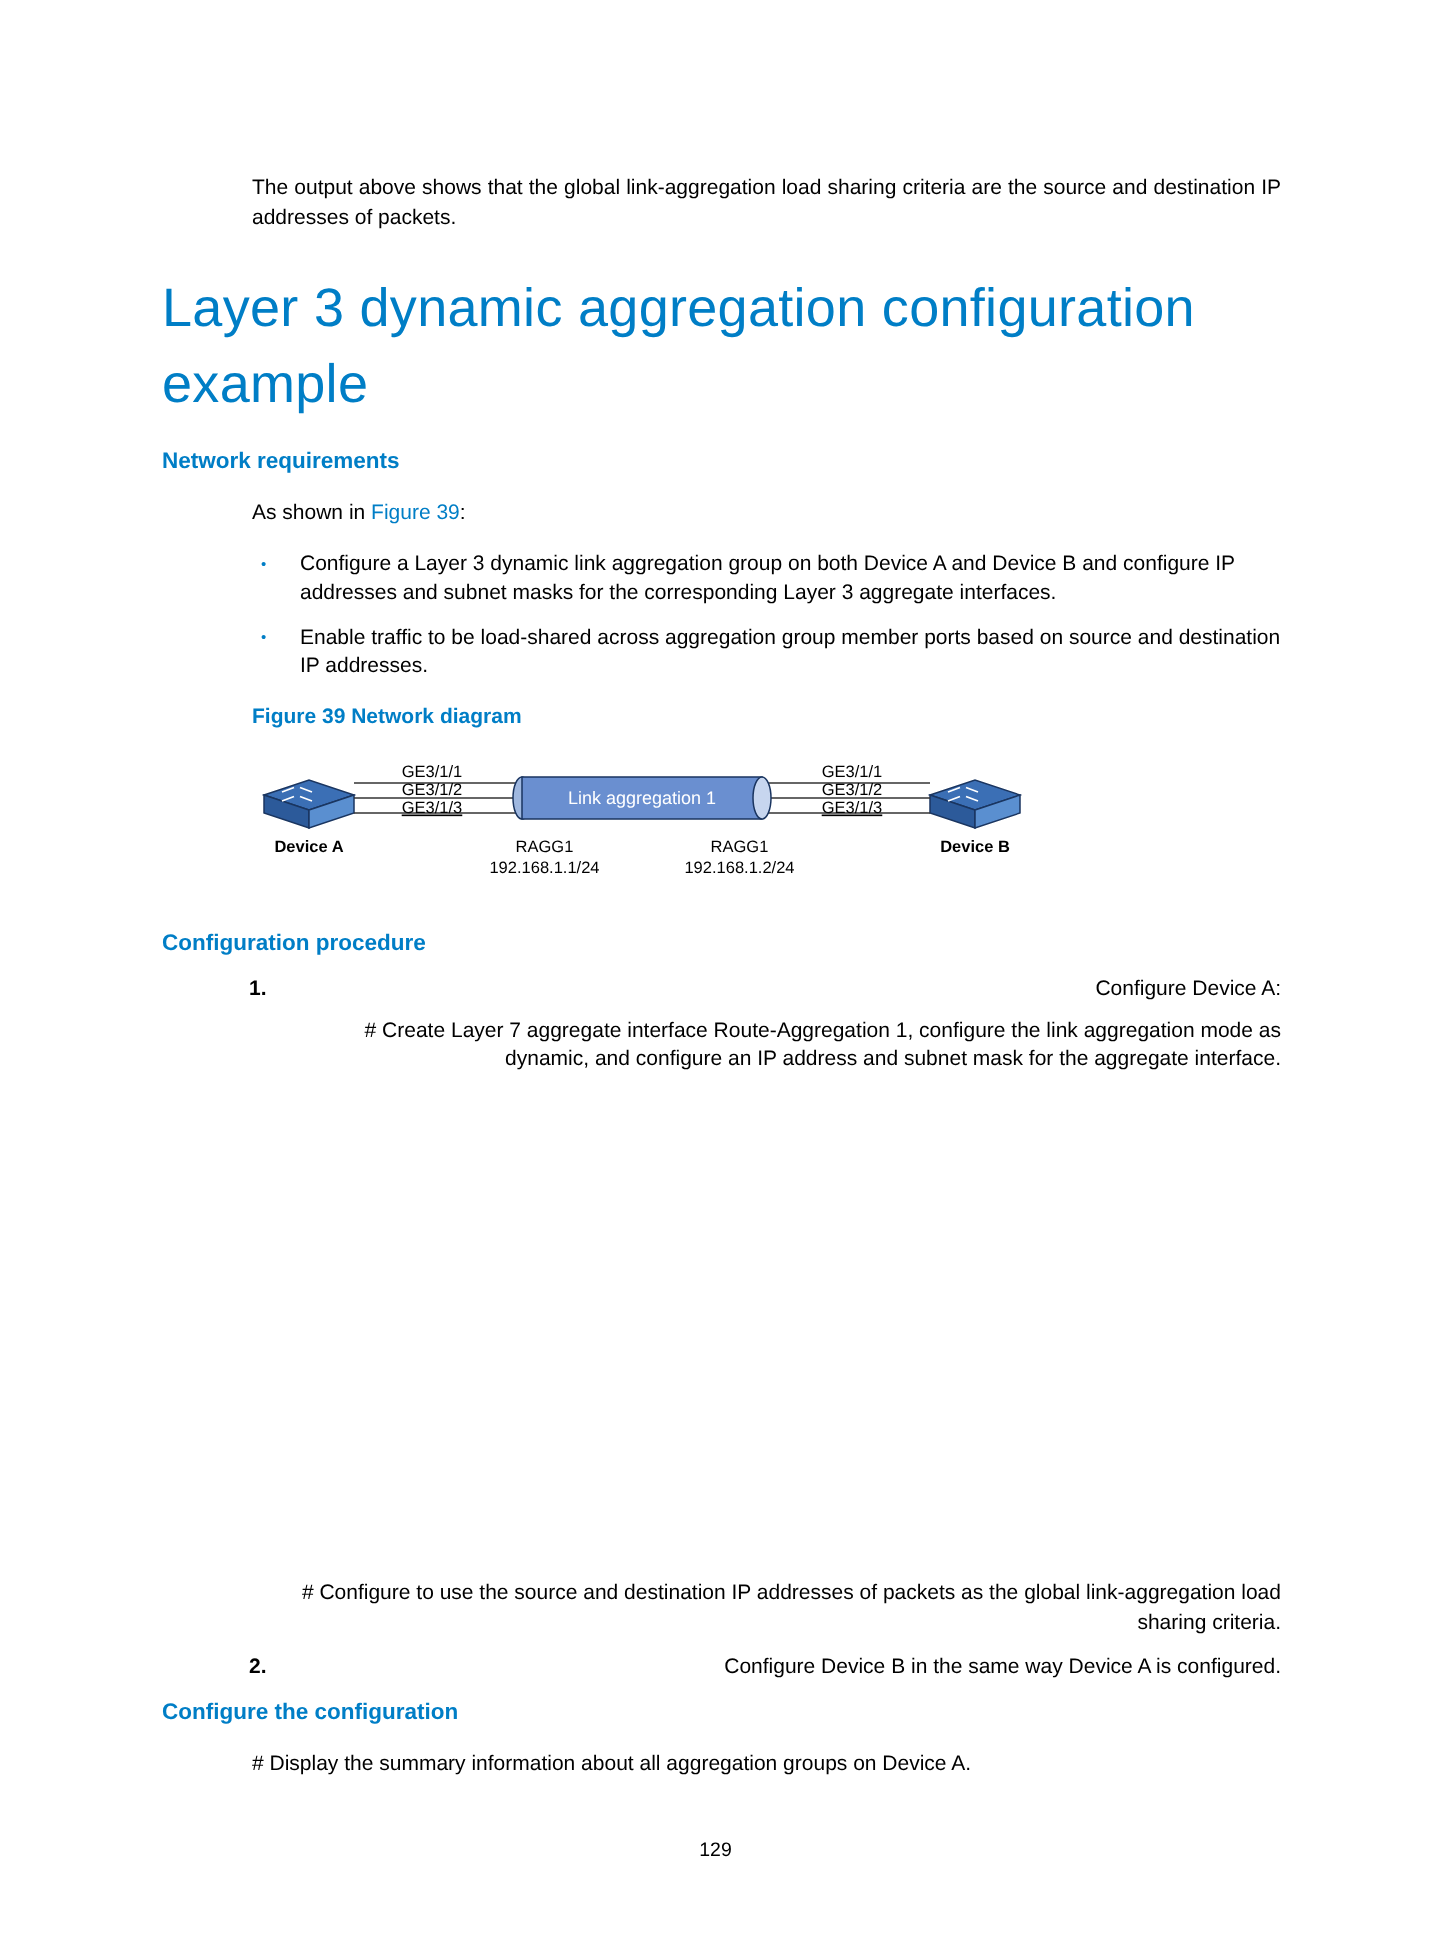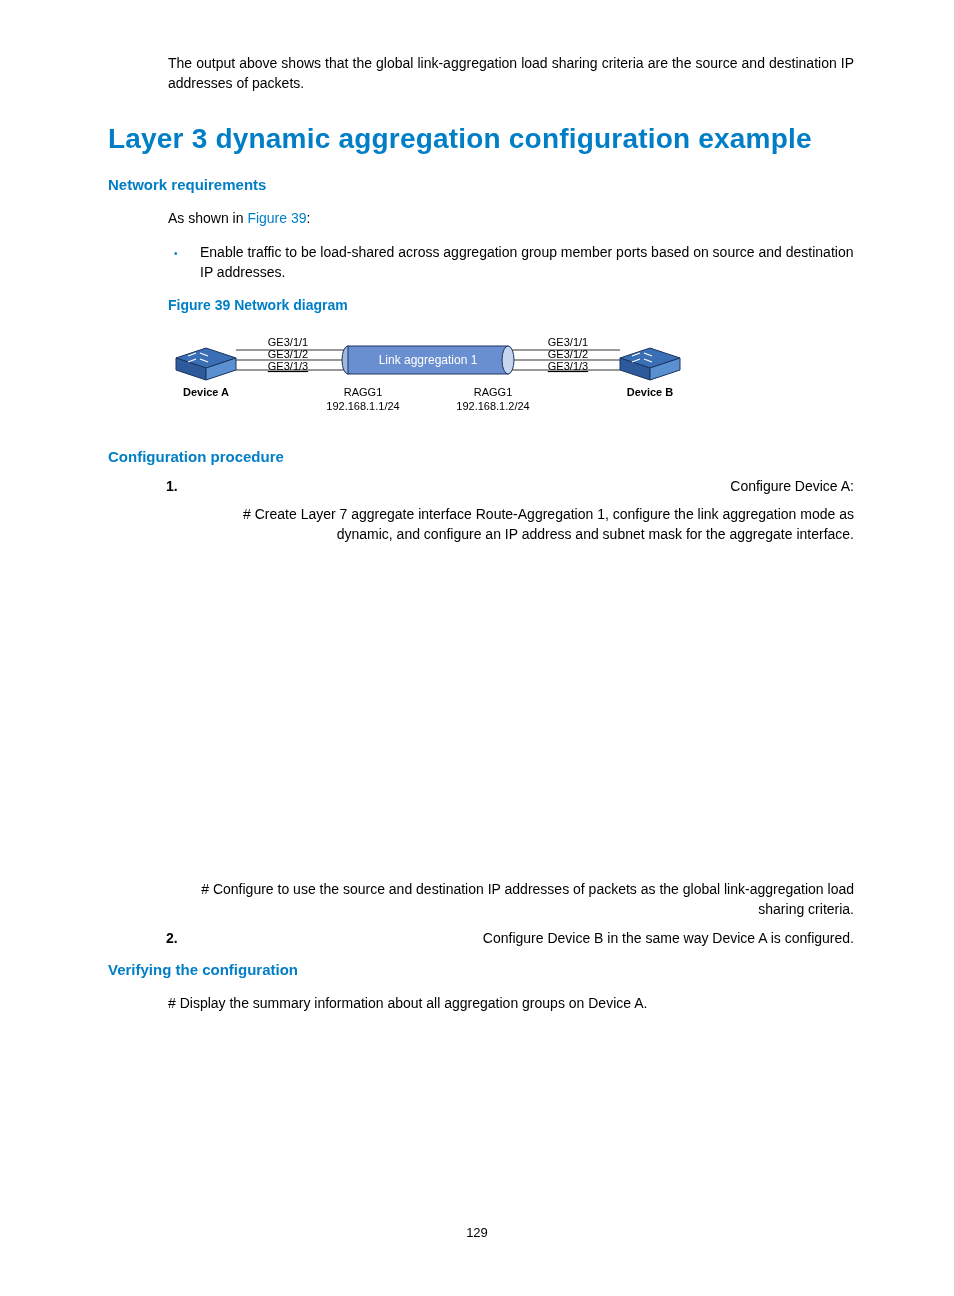--- a/index.html
+++ b/index.html
@@ -10,32 +10,32 @@
     color: #000;
     margin: 0;
     padding: 0;
     background: #fff;
   }
   .page {
     width: 954px;
     height: 1296px;
     position: relative;
     box-sizing: border-box;
-    padding: 40px 100px 60px 108px;
+    padding: 101px 100px 60px 108px;
   }
   .intro {
     margin-left: 60px;
     text-align: justify;
     margin-bottom: 26px;
   }
   h1.section {
     font-family: "Futura", "Century Gothic", "Trebuchet MS", Arial, sans-serif;
-    font-weight: 700;
-    color: #007ec6;
-    font-size: 28px;
+    font-weight: 400;
+    color: #007ec6;
+    font-size: 36px;
     margin: 0 0 16px 0;
     letter-spacing: 0.2px;
   }
   h2.subhead {
     color: #007ec6;
     font-size: 15px;
     font-weight: bold;
     margin: 10px 0 10px 0;
   }
   .body-indent {
@@ -119,20 +119,21 @@
 
   <h1 class="section">Layer 3 dynamic aggregation configuration example</h1>
 
   <h2 class="subhead">Network requirements</h2>
 
   <p class="body-indent">
     <span>As shown in </span><span class="figref">Figure 39</span><span>:</span>
   </p>
 
   <ul class="bullets">
+    <li>Configure a Layer 3 dynamic link aggregation group on both Device A and Device B and configure IP addresses and subnet masks for the corresponding Layer 3 aggregate interfaces.</li>
     <li>Enable traffic to be load-shared across aggregation group member ports based on source and destination IP addresses.</li>
   </ul>
 
   <div class="fig-caption">Figure 39 Network diagram</div>
 
   <div class="diagram">
     <svg width="520" height="95" viewBox="0 0 520 95">
 
       <g>
         <polygon points="8,32 38,22 68,32 38,42" fill="#3b6fb5" stroke="#1a3560"></polygon>
@@ -187,17 +188,17 @@
         <div class="gap"></div>
         <div class="gap2"></div>
         <p># Configure to use the source and destination IP addresses of packets as the global link-aggregation load sharing criteria.</p>
       </div>
     </li>
     <li>
       <span>Configure Device B in the same way Device A is configured.</span>
     </li>
   </ol>
 
-  <h2 class="subhead">Verifying the configuration</h2>
+  <h2 class="subhead">Configure the configuration</h2>
   <p class="body-indent"># Display the summary information about all aggregation groups on Device A.</p>
 
   <div class="pagenum">129</div>
 </div>
 
 </body></html>

